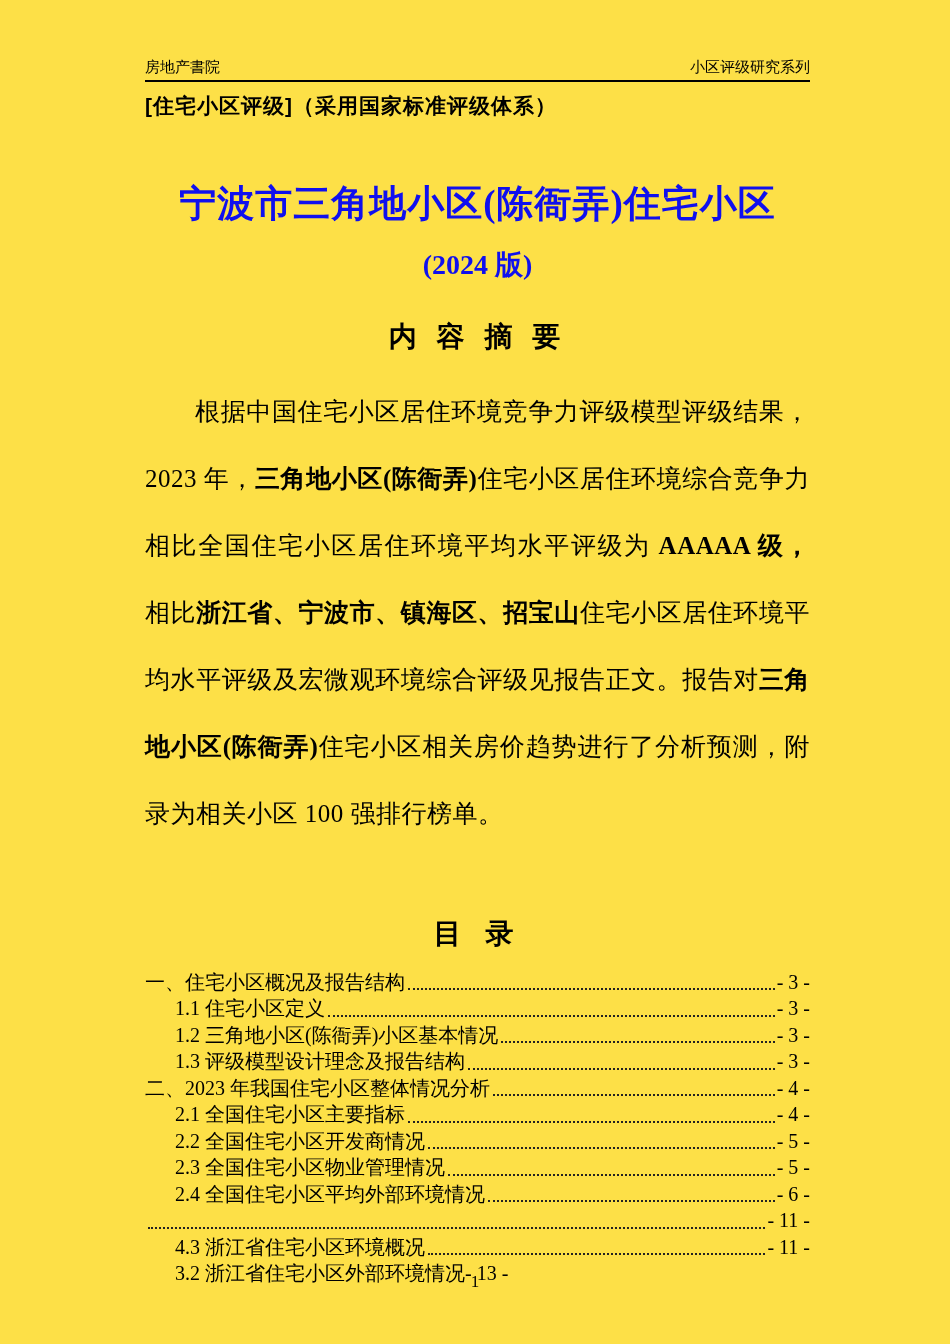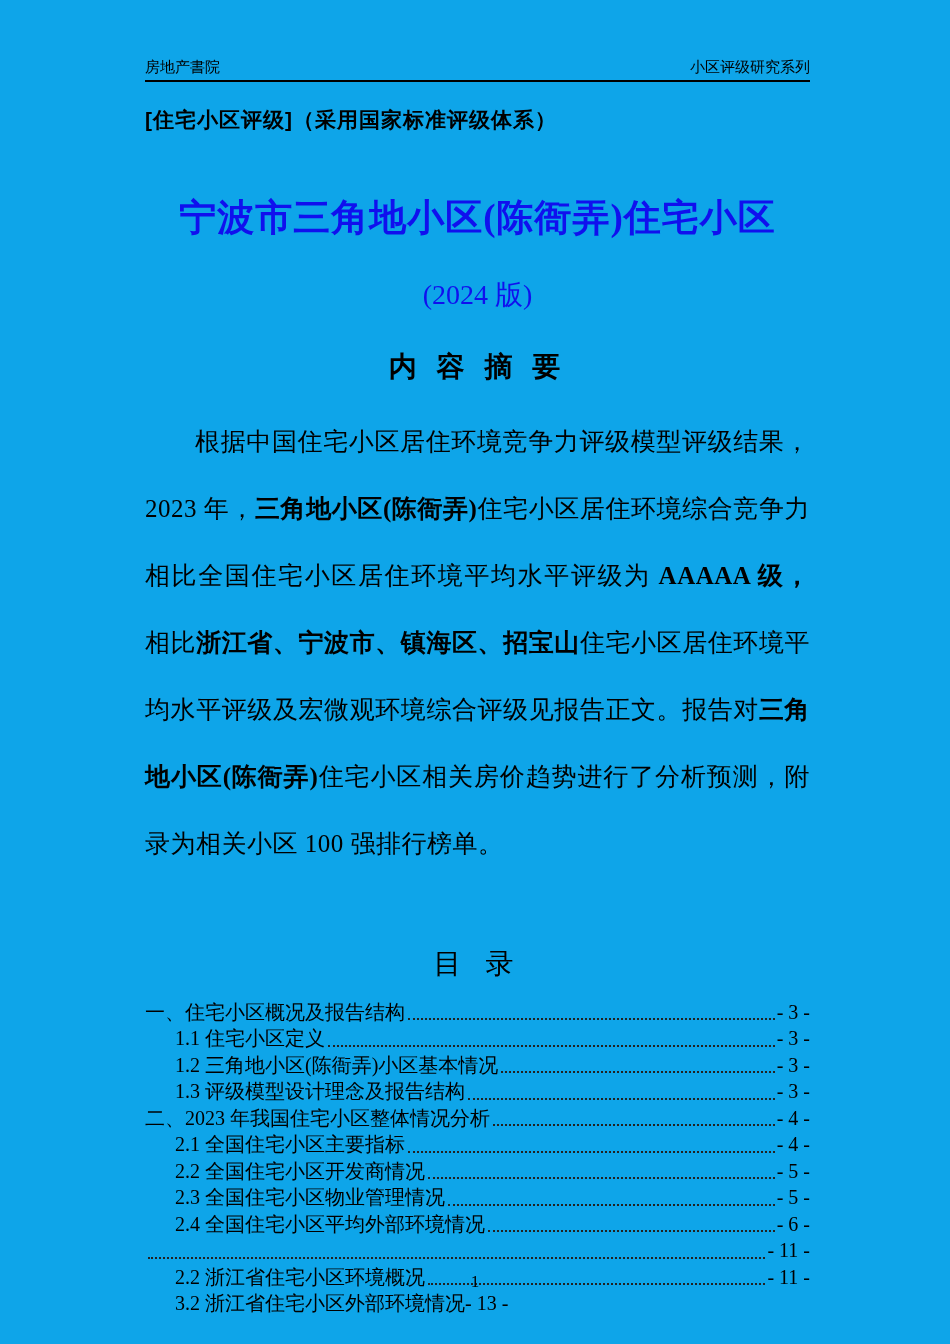--- a/index.html
+++ b/index.html
@@ -2,60 +2,60 @@
 <html><head>
 <meta charset="utf-8">
 <style>
   * { margin: 0; padding: 0; box-sizing: border-box; }
   html, body { background: #888; }
   .page {
     position: relative;
     width: 950px;
     height: 1344px;
     margin: 0 auto;
-    background: #0ea5e9;
+    background: #fde047;
     font-family: "Liberation Serif", "DejaVu Serif", serif;
     color: #000;
     overflow: hidden;
   }
   .content { padding: 58px 140px 0 145px; }
 
   
   .running-header {
     display: flex;
     justify-content: space-between;
     align-items: flex-end;
     border-bottom: 2px solid #000;
     padding-bottom: 4px;
     font-family: "Liberation Sans", "DejaVu Sans", sans-serif;
     font-size: 15px;
     line-height: 1.2;
   }
 
   
   .tagline {
-    margin-top: 24px;
+    margin-top: 10px;
     font-family: "Liberation Sans", "DejaVu Sans", sans-serif;
     font-weight: 700;
     font-size: 21px;
     letter-spacing: 1px;
   }
 
   
   .title-block { margin-top: 52px; text-align: center; }
   .title-line {
     font-weight: 700;
     font-size: 37px;
     letter-spacing: 1px;
     line-height: 1.75;
   }
   .title-edition {
-    font-weight: 400;
+    font-weight: 700;
     font-size: 28px;
-    margin-top: 24px;
+    margin-top: 8px;
     line-height: 1.4;
   }
 
   
   .abstract-heading {
     margin-top: 34px;
     text-align: center;
     font-family: "Liberation Sans", "DejaVu Sans", sans-serif;
     font-weight: 700;
     font-size: 28px;
@@ -70,21 +70,21 @@
     letter-spacing: 0.5px;
     font-family: Liberation Serif, serif;
   }
   .abstract-paragraph .b { font-weight: 700; }
 
   
   .toc-heading {
     margin-top: 68px;
     text-align: center;
     font-family: "Liberation Sans", "DejaVu Sans", sans-serif;
-    font-weight: 400;
+    font-weight: 700;
     font-size: 28px;
     letter-spacing: 8px;
   }
   .toc { margin-top: 16px; }
   .toc-row {
     display: flex;
     align-items: flex-end;
     font-size: 20px;
     line-height: 26.5px;
     white-space: nowrap;
@@ -178,21 +178,21 @@
         <div class="toc-row lvl2">
           <span class="toc-label">2.4 全国住宅小区平均外部环境情况</span>
           <span class="toc-dots"></span>
           <span class="toc-page">- 6 -</span>
         </div>
         <div class="toc-row">
           <span class="toc-dots"></span>
           <span class="toc-page">- 11 -</span>
         </div>
         <div class="toc-row lvl2">
-          <span class="toc-label">2.2 浙江省住宅小区环境概况</span>
+          <span class="toc-label">4.3 浙江省住宅小区环境概况</span>
           <span class="toc-dots"></span>
           <span class="toc-page">- 11 -</span>
         </div>
         <div class="toc-row lvl2">
           <span class="toc-label">3.2 浙江省住宅小区外部环境情况</span>
           <span class="toc-page">- 13 -</span>
         </div>
       </div>
 
   </div>

